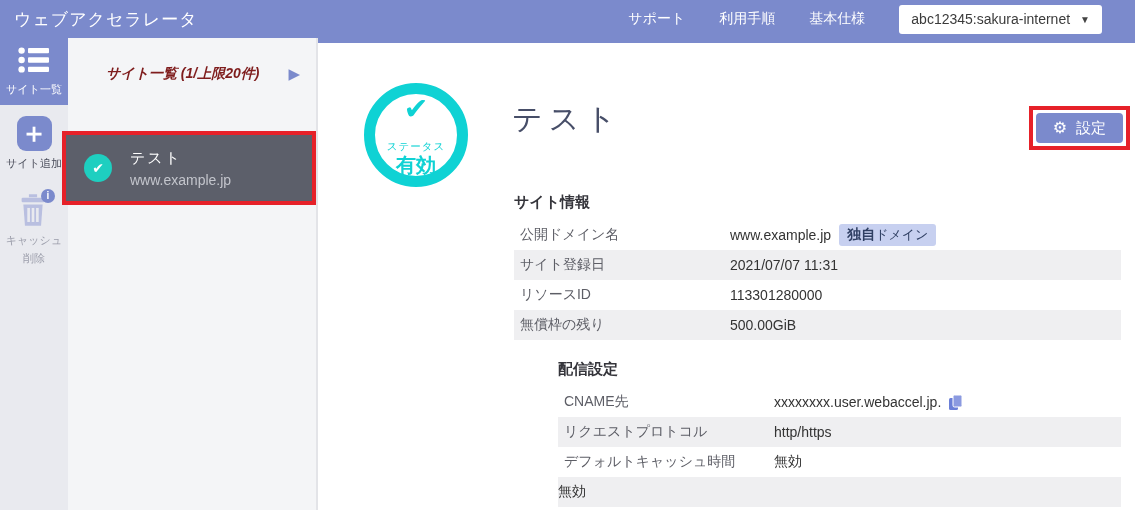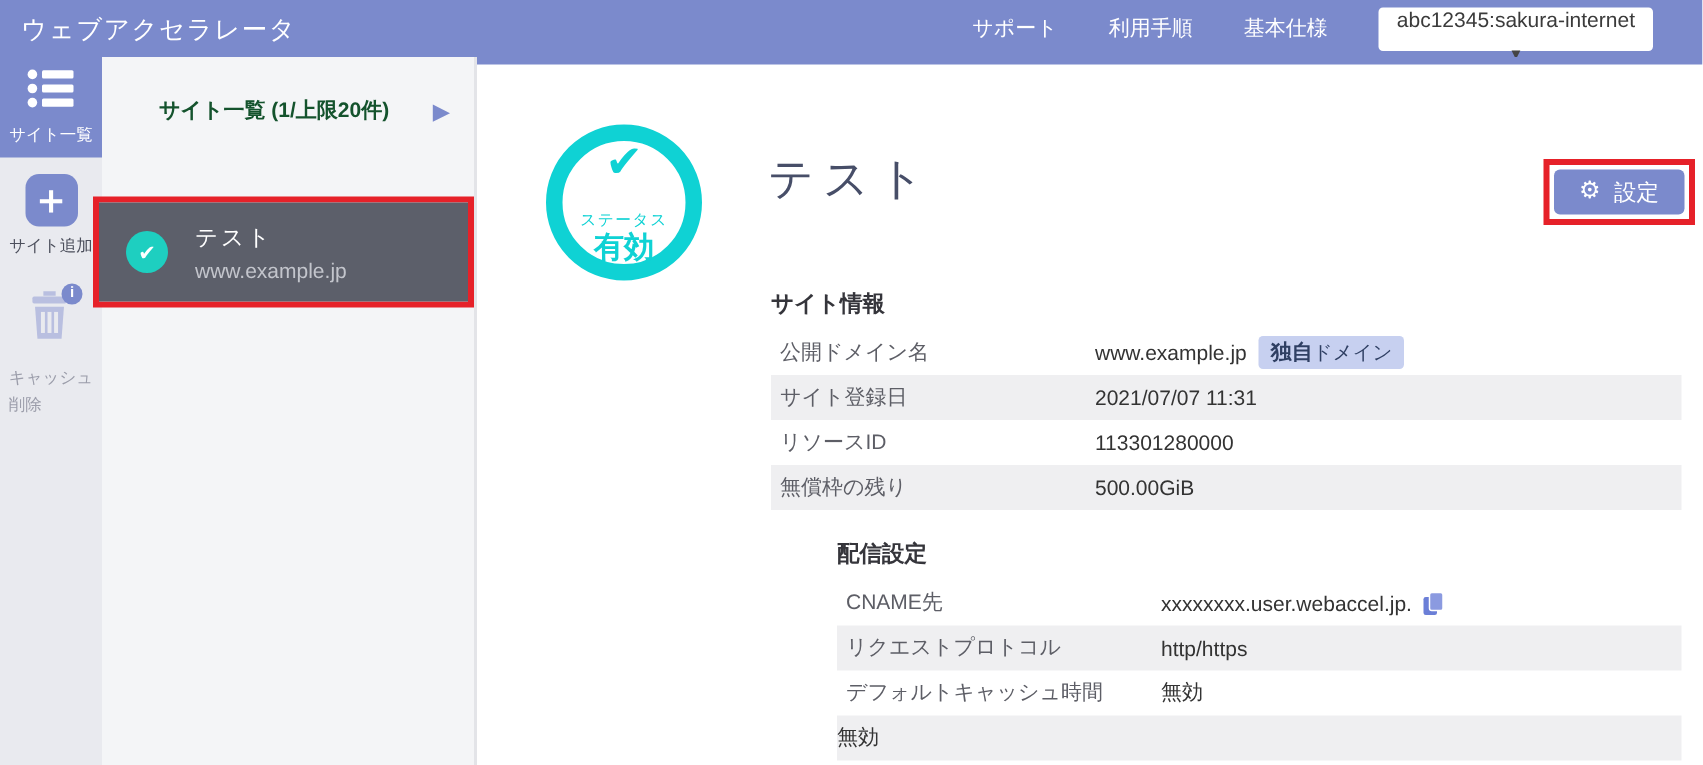--- a/index.html
+++ b/index.html
@@ -6,46 +6,46 @@
   html,body { width:1135px; height:510px; overflow:hidden;
     font-family:"Liberation Sans","DejaVu Sans",sans-serif; background:#fff; }
 
   
   .topbar { height:38px; background:#7b8acc; display:flex; align-items:center; color:#fff; }
   .app-title { font-size:17px; padding-left:14px; letter-spacing:1px; }
   .topbar-spacer { flex:1; }
   .top-nav { display:flex; align-items:center; gap:34px; font-size:14px; margin-right:28px; }
   .top-link { color:#fff; cursor:pointer; }
   .account-dd { background:#fff; color:#3b3b3b; font-size:14px; border-radius:3px;
-    height:29px; display:flex; align-items:center; gap:10px; padding:0 12px; margin-right:5px; cursor:pointer;flex-direction:column; }
+    height:29px; display:flex; align-items:center; gap:10px; padding:0 12px; margin-right:5px; cursor:pointer; }
   .dd-caret { font-size:10px; color:#444; }
 
   
   .content { display:flex; height:472px; }
 
   
   .sidebar { width:68px; background:#e9eaef; display:flex; flex-direction:column; align-items:center; }
   .side-item { width:68px; display:flex; flex-direction:column; align-items:center; cursor:pointer; }
   .side-item.active { background:#7b8acc; height:67px; justify-content:center; }
   .side-label { font-size:11px; color:#fff; margin-top:5px; }
   .side-item.add { margin-top:11px; }
   .side-item.add .side-label { color:#4c4f5c; }
   .plus-box { width:35px; height:35px; background:#7b8acc; border-radius:9px; color:#fff;
     font-size:27px; font-weight:bold; display:flex; align-items:center; justify-content:center; line-height:1; }
   .side-item.cache { margin-top:20px; }
   .trash-wrap { position:relative; width:38px; height:38px; }
   .info-badge { position:absolute; top:-2px; right:-2px; width:14px; height:14px; border-radius:50%;
     background:#7b8acc; color:#fff; font-size:10px; font-weight:bold; line-height:14px; text-align:center; }
-  .cache-label { font-size:11px; color:#9b9daa; line-height:1.6; margin-top:15px; }
+  .cache-label { font-size:11px; color:#9b9daa; text-align:center; line-height:1.6; margin-top:3px; }
 
   
   .list-panel { width:250px; background:#f4f5f7; border-right:2px solid #e3e4e8; position:relative; }
   .list-header { height:72px; display:flex; align-items:center; justify-content:space-between;
     padding:0 16px 0 38px; }
-  .list-header-label { font-size:14px; font-weight:bold; color:#14532d; }
+  .list-header-label { font-size:14px; font-weight:bold; color:#7f1d1d;font-style:italic; }
   .expand-arrow { color:#7b8acc; font-size:15px; cursor:pointer; }
   .annotation-list { position:absolute; left:-6px; top:93px; width:254px;
     border:4px solid #e62129; }
   .site-item { height:66px; background:#5c5f6a; display:flex; align-items:center; padding-left:18px; cursor:pointer; }
   .check-circle { width:28px; height:28px; border-radius:50%; background:#1ecfc0; color:#fff;
     font-size:14px; display:flex; align-items:center; justify-content:center; flex:none; }
   .site-item-text { margin-left:18px; }
   .site-item-name { color:#fff; font-size:15px; letter-spacing:2px; }
   .site-item-domain { color:#c3c5cc; font-size:14px; margin-top:4px; }
 

